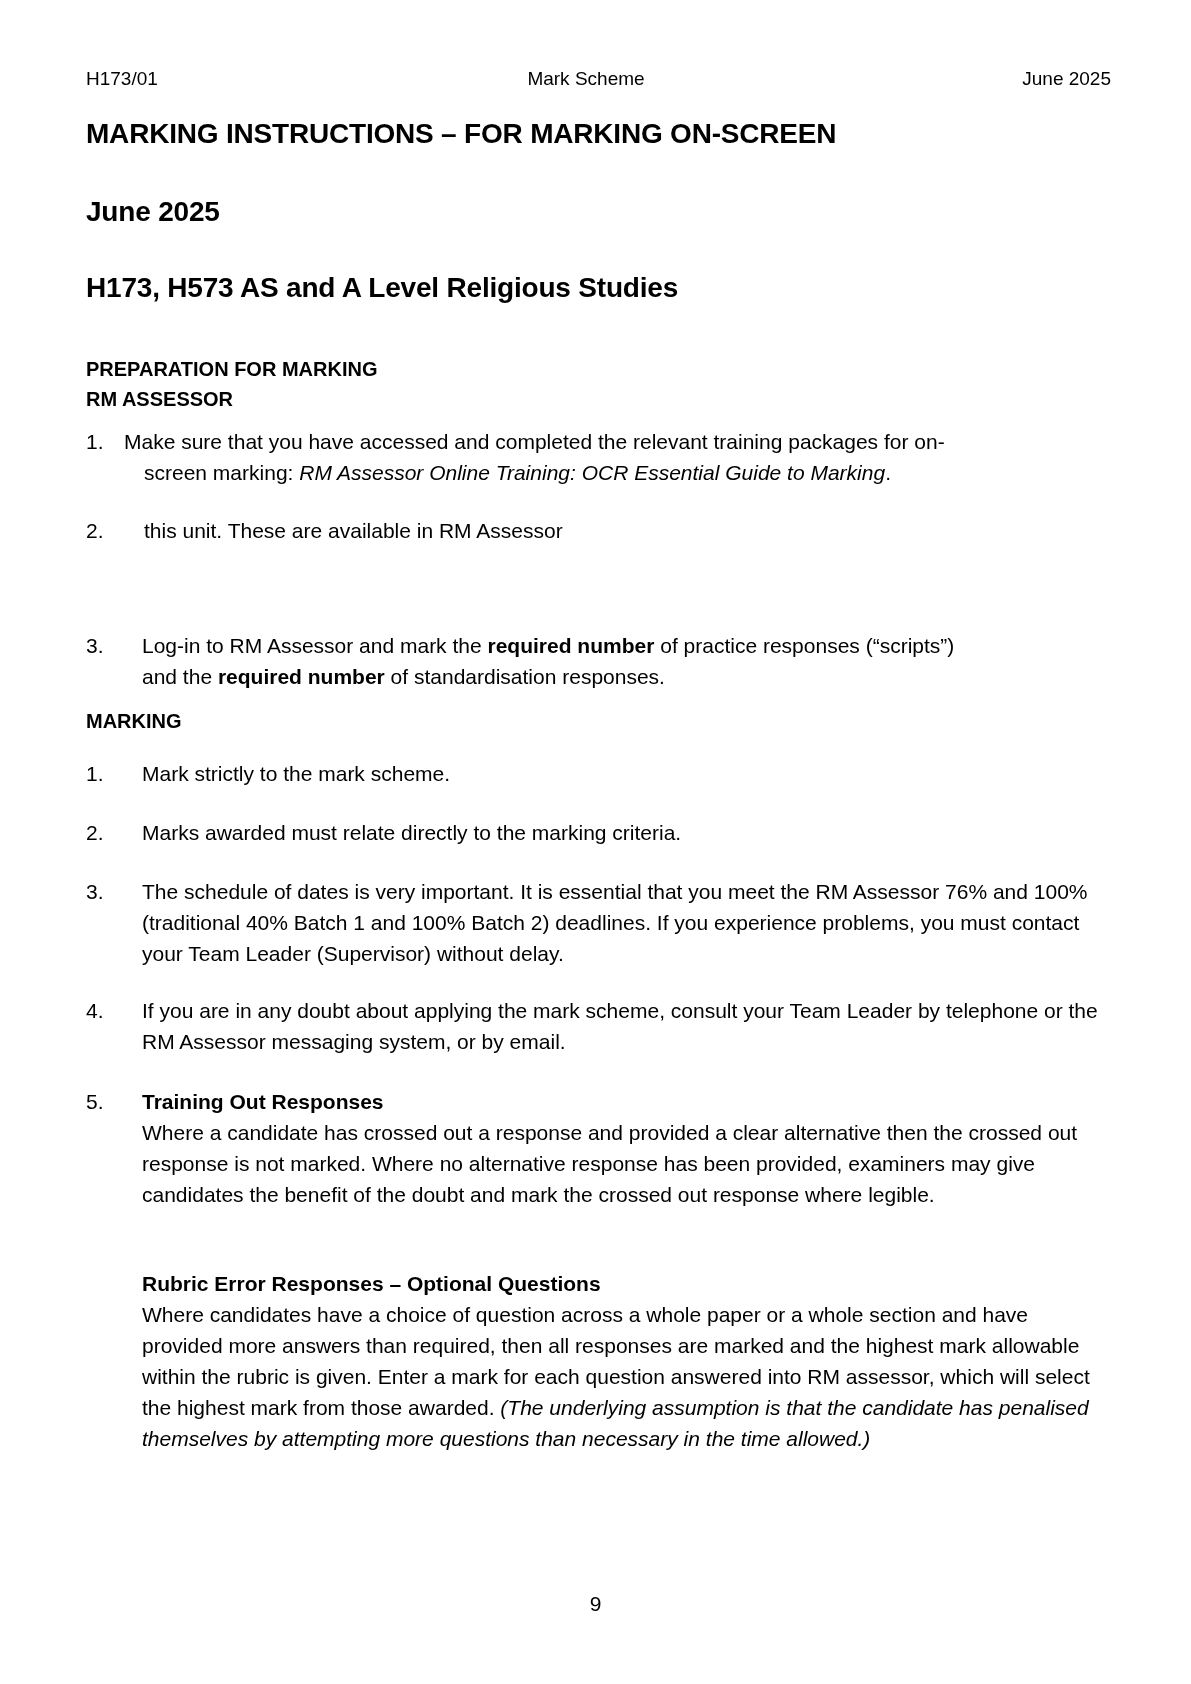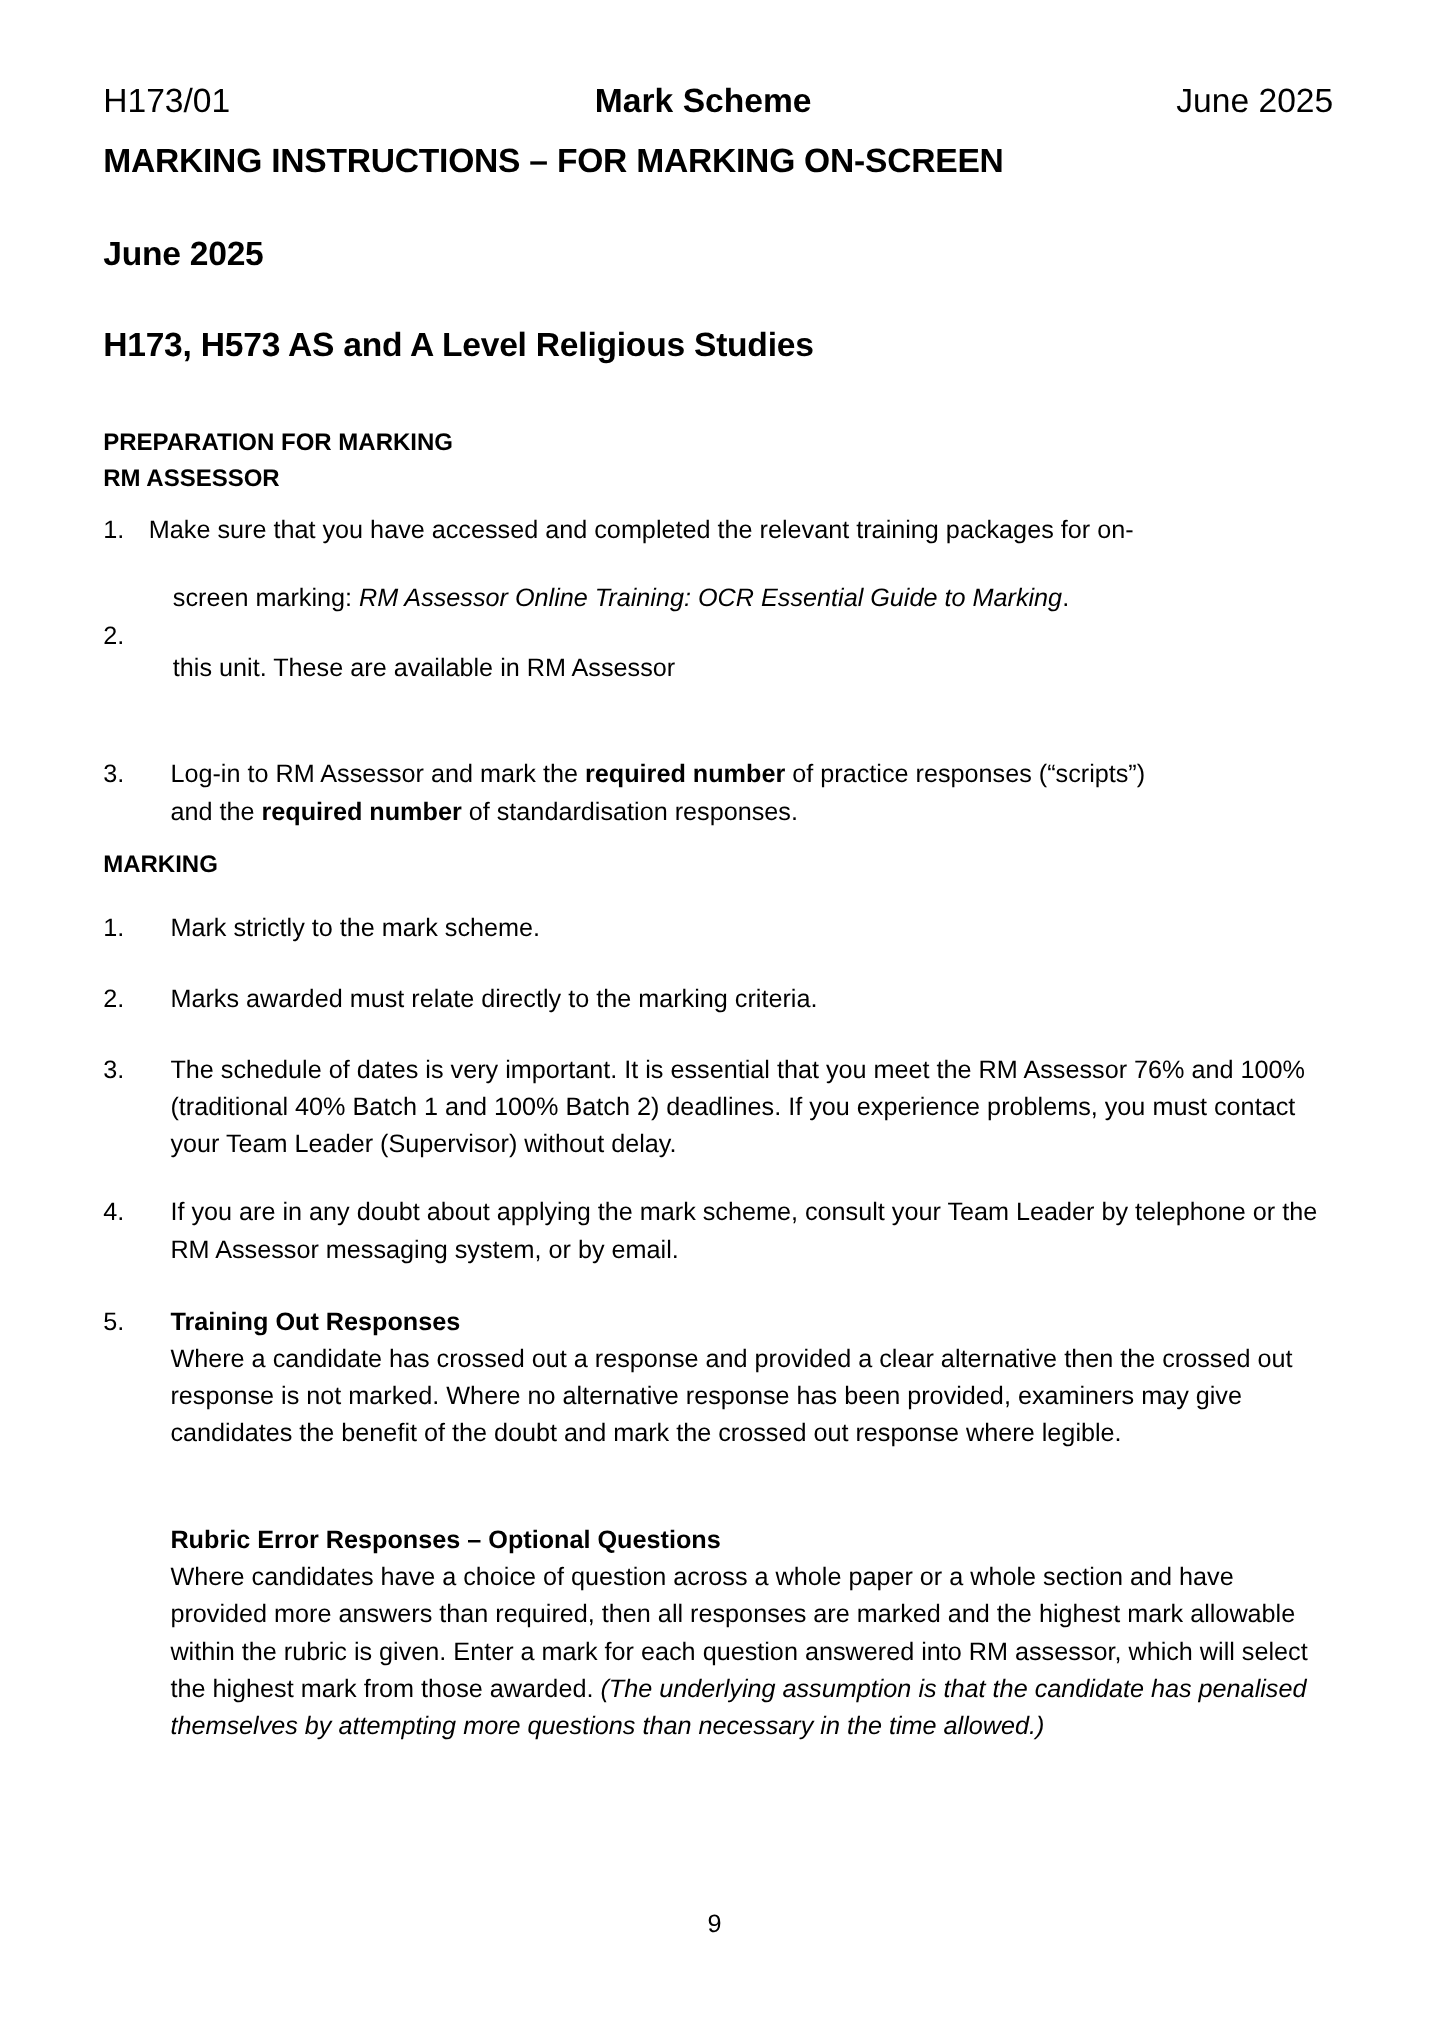--- a/index.html
+++ b/index.html
@@ -1,27 +1,27 @@
 <!DOCTYPE html>
 <html><head>
 <meta charset="utf-8">
 <style>
   html, body { margin: 0; padding: 0; background: #ffffff; }
   body { width: 1191px; height: 1684px; position: relative; font-family: "Liberation Sans", sans-serif; color: #000; overflow: hidden; }
-  .hdr { position: absolute; top: 68px; font-size: 28px; }
+  .hdr { position: absolute; top: 68px; font-size: 19px; }
   .hdr-left { left: 86px; }
-  .hdr-center { left: 0; right: 0; text-align: center; width: 1172px; font-weight: bold; }
+  .hdr-center { left: 0; right: 0; text-align: center; width: 1172px; }
   .hdr-right { right: 80px; }
   .h1 { position: absolute; left: 86px; font-weight: bold; font-size: 28px; letter-spacing: -0.2px; }
   .sec { position: absolute; left: 86px; font-weight: bold; font-size: 20px; }
   .item { position: absolute; left: 86px; width: 1030px; font-size: 21px; line-height: 31px; }
   .num { position: absolute; left: 0; }
   .txt { position: absolute; left: 56px; width: 960px; }
   .hang { position: absolute; left: 38px; width: 980px; }
-  .hang .cont { padding-left: 20px; display: block; margin-top: 26px; }
+  .hang .cont { padding-left: 20px; display: block; }
   i { font-style: italic; }
   b { font-weight: bold; }
   .pageno { position: absolute; top: 1592px; left: 0; width: 1191px; text-align: center; font-size: 21px; }
 </style>
 </head>
 <body>
 
 <div>
   <div class="hdr hdr-left">H173/01</div>
   <div class="hdr hdr-center">Mark Scheme</div>

